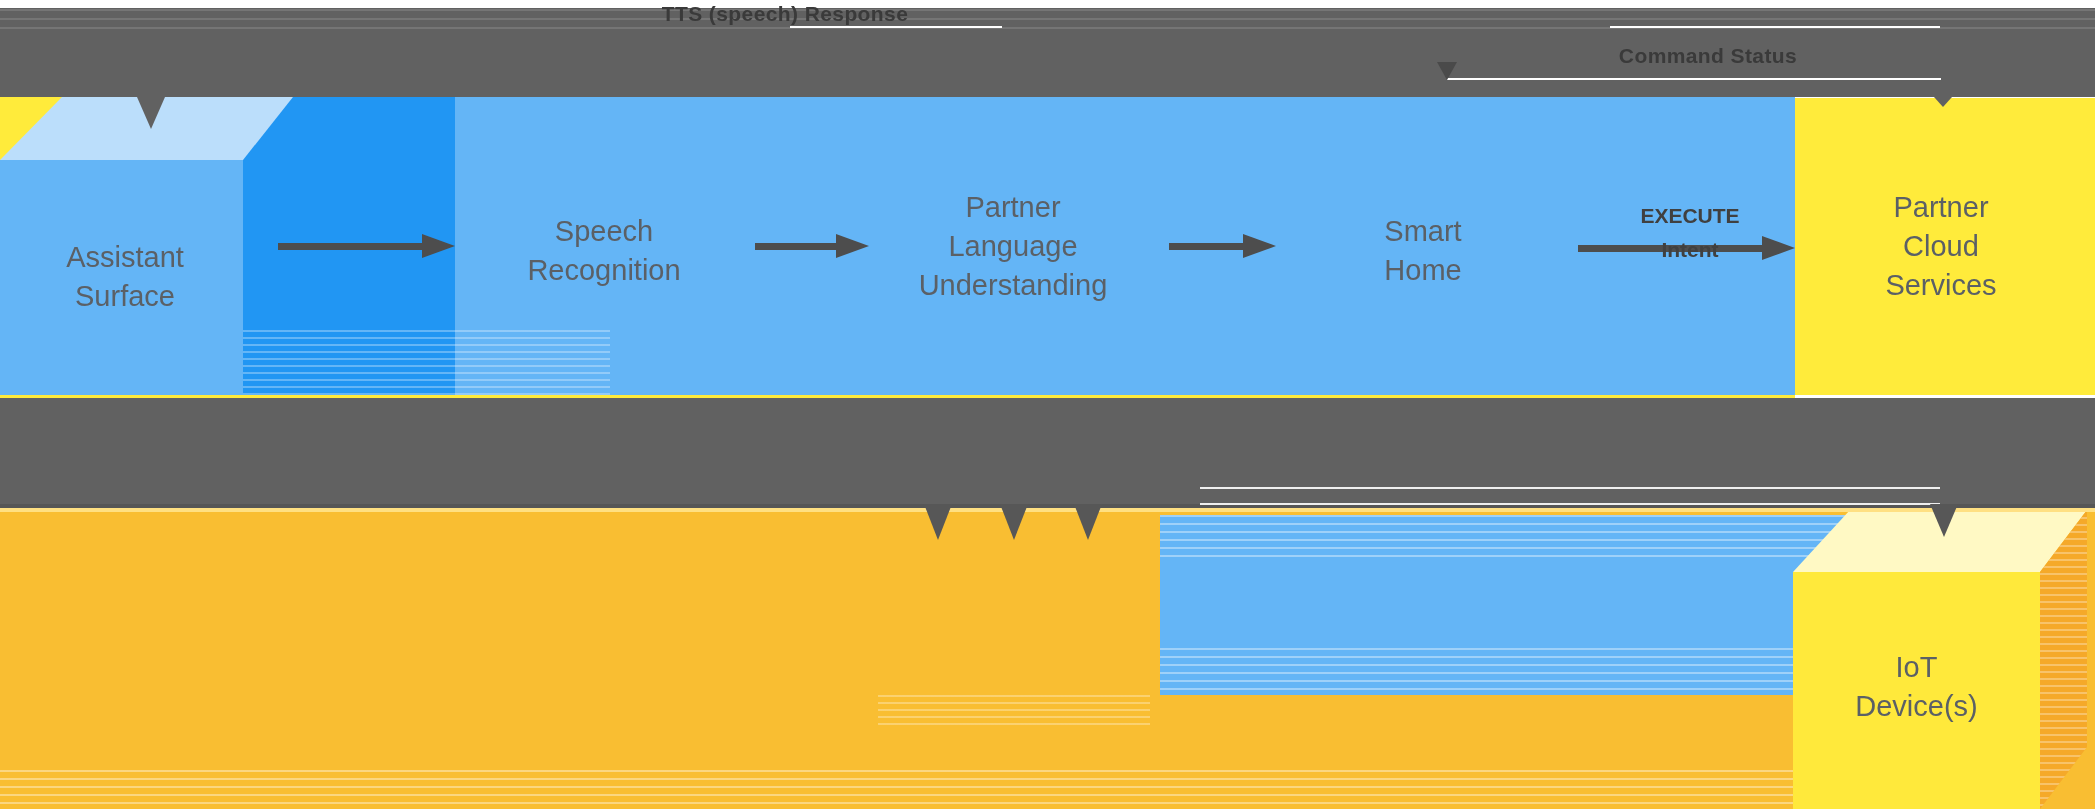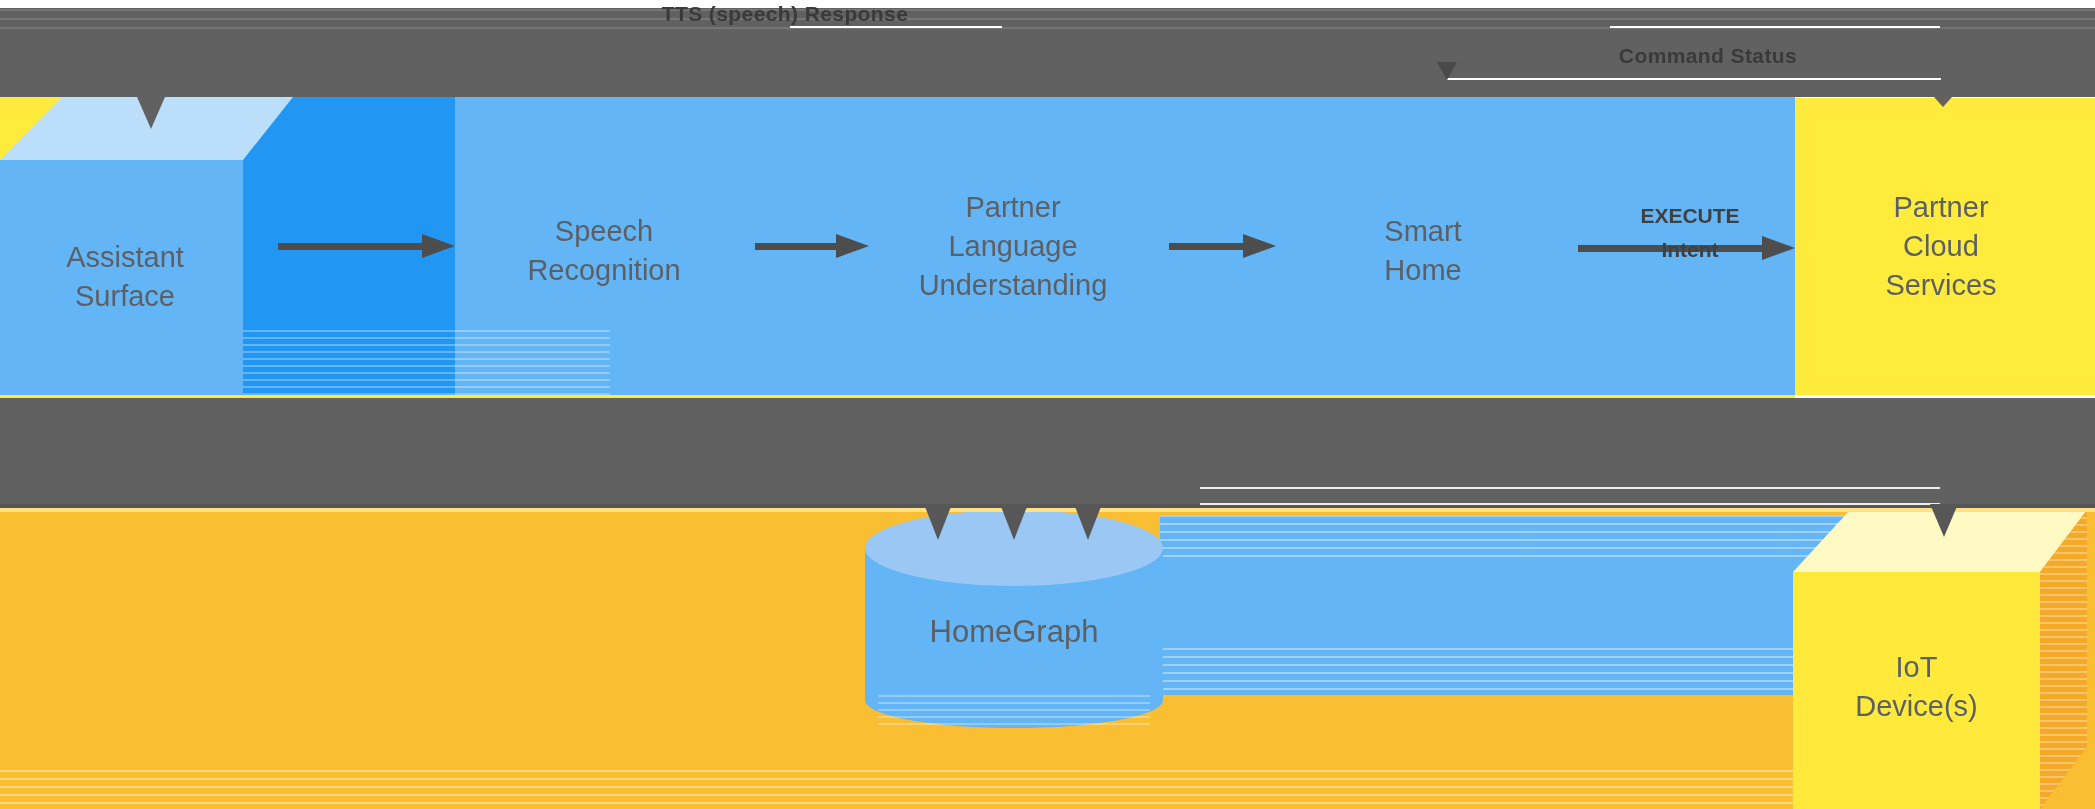--- a/index.html
+++ b/index.html
@@ -27,26 +27,20 @@
 <body>
 
 <div id="canvas">
 
   <div class="abs" style="left:0;top:512px;width:2095px;height:297px;background:#f9be32;"></div>
 
   <div class="abs" style="left:1160px;top:515px;width:690px;height:180px;background:#64b5f6;"></div>
   <div class="abs stripes-w" style="left:1160px;top:515px;width:690px;height:42px;"></div>
   <div class="abs stripes-w" style="left:1160px;top:648px;width:690px;height:47px;"></div>
 
-  <div class="abs" style="left:865px;top:510px;width:298px;height:218px;">
-    <div class="abs" style="left:0;top:38px;width:298px;height:152px;background:#64b5f6;"></div>
-    <div class="abs" style="left:0;top:163px;width:298px;height:55px;border-radius:50%;background:#64b5f6;"></div>
-    <div class="abs" style="left:0;top:0;width:298px;height:76px;border-radius:50%;background:#9ac7f3;"></div>
-    <div class="label" style="left:0;top:102px;width:298px;font-size:31px;line-height:40px;">HomeGraph</div>
-  </div>
   <div class="abs stripes-w2" style="left:878px;top:695px;width:272px;height:33px;"></div>
 
   <div class="abs" style="left:1793px;top:510px;width:294px;height:62px;background:#fff9c4;
               clip-path:polygon(57px 0,294px 0,247px 62px,0 62px);"></div>
   <div class="abs" style="left:1793px;top:572px;width:247px;height:237px;background:#ffe93b;"></div>
   <div class="abs stripes-w2" style="left:2040px;top:510px;width:47px;height:299px;background-color:#f5a929;
               clip-path:polygon(0 62px,47px 0,47px 237px,0 299px);"></div>
   <div class="label node-label" style="left:1793px;top:648px;width:247px;">
     <div>IoT</div>
     <div>Device(s)</div>

